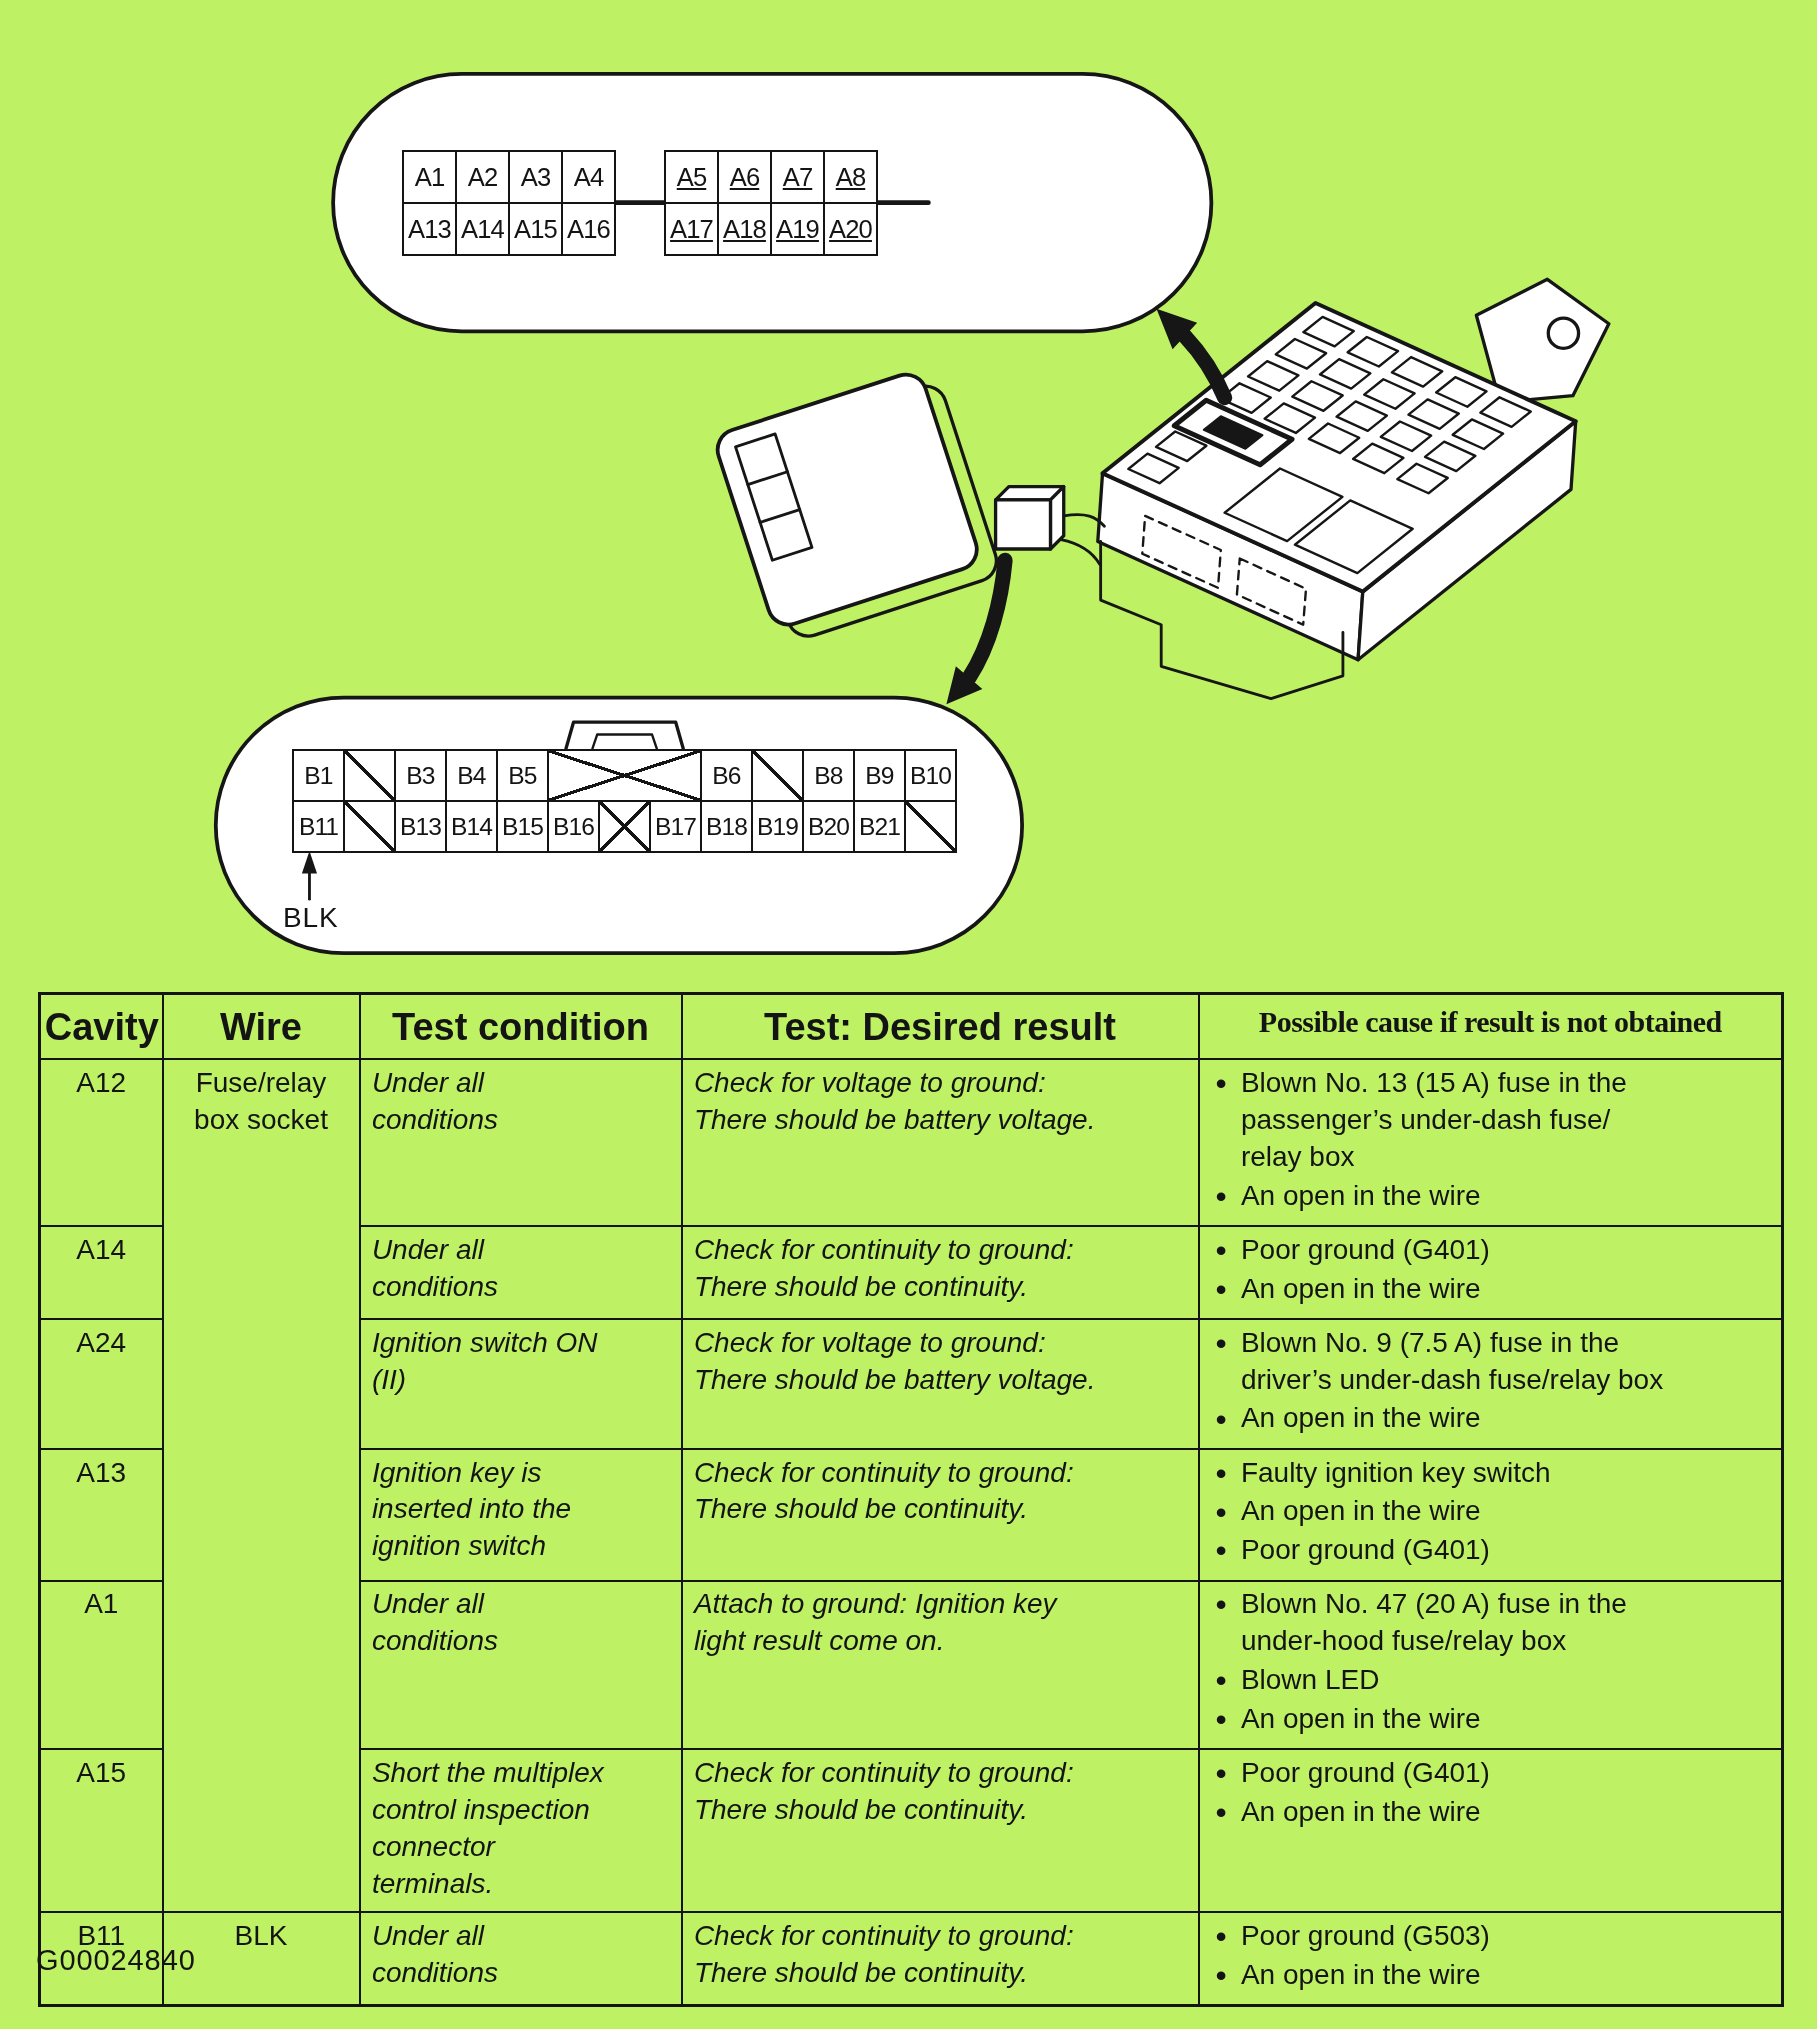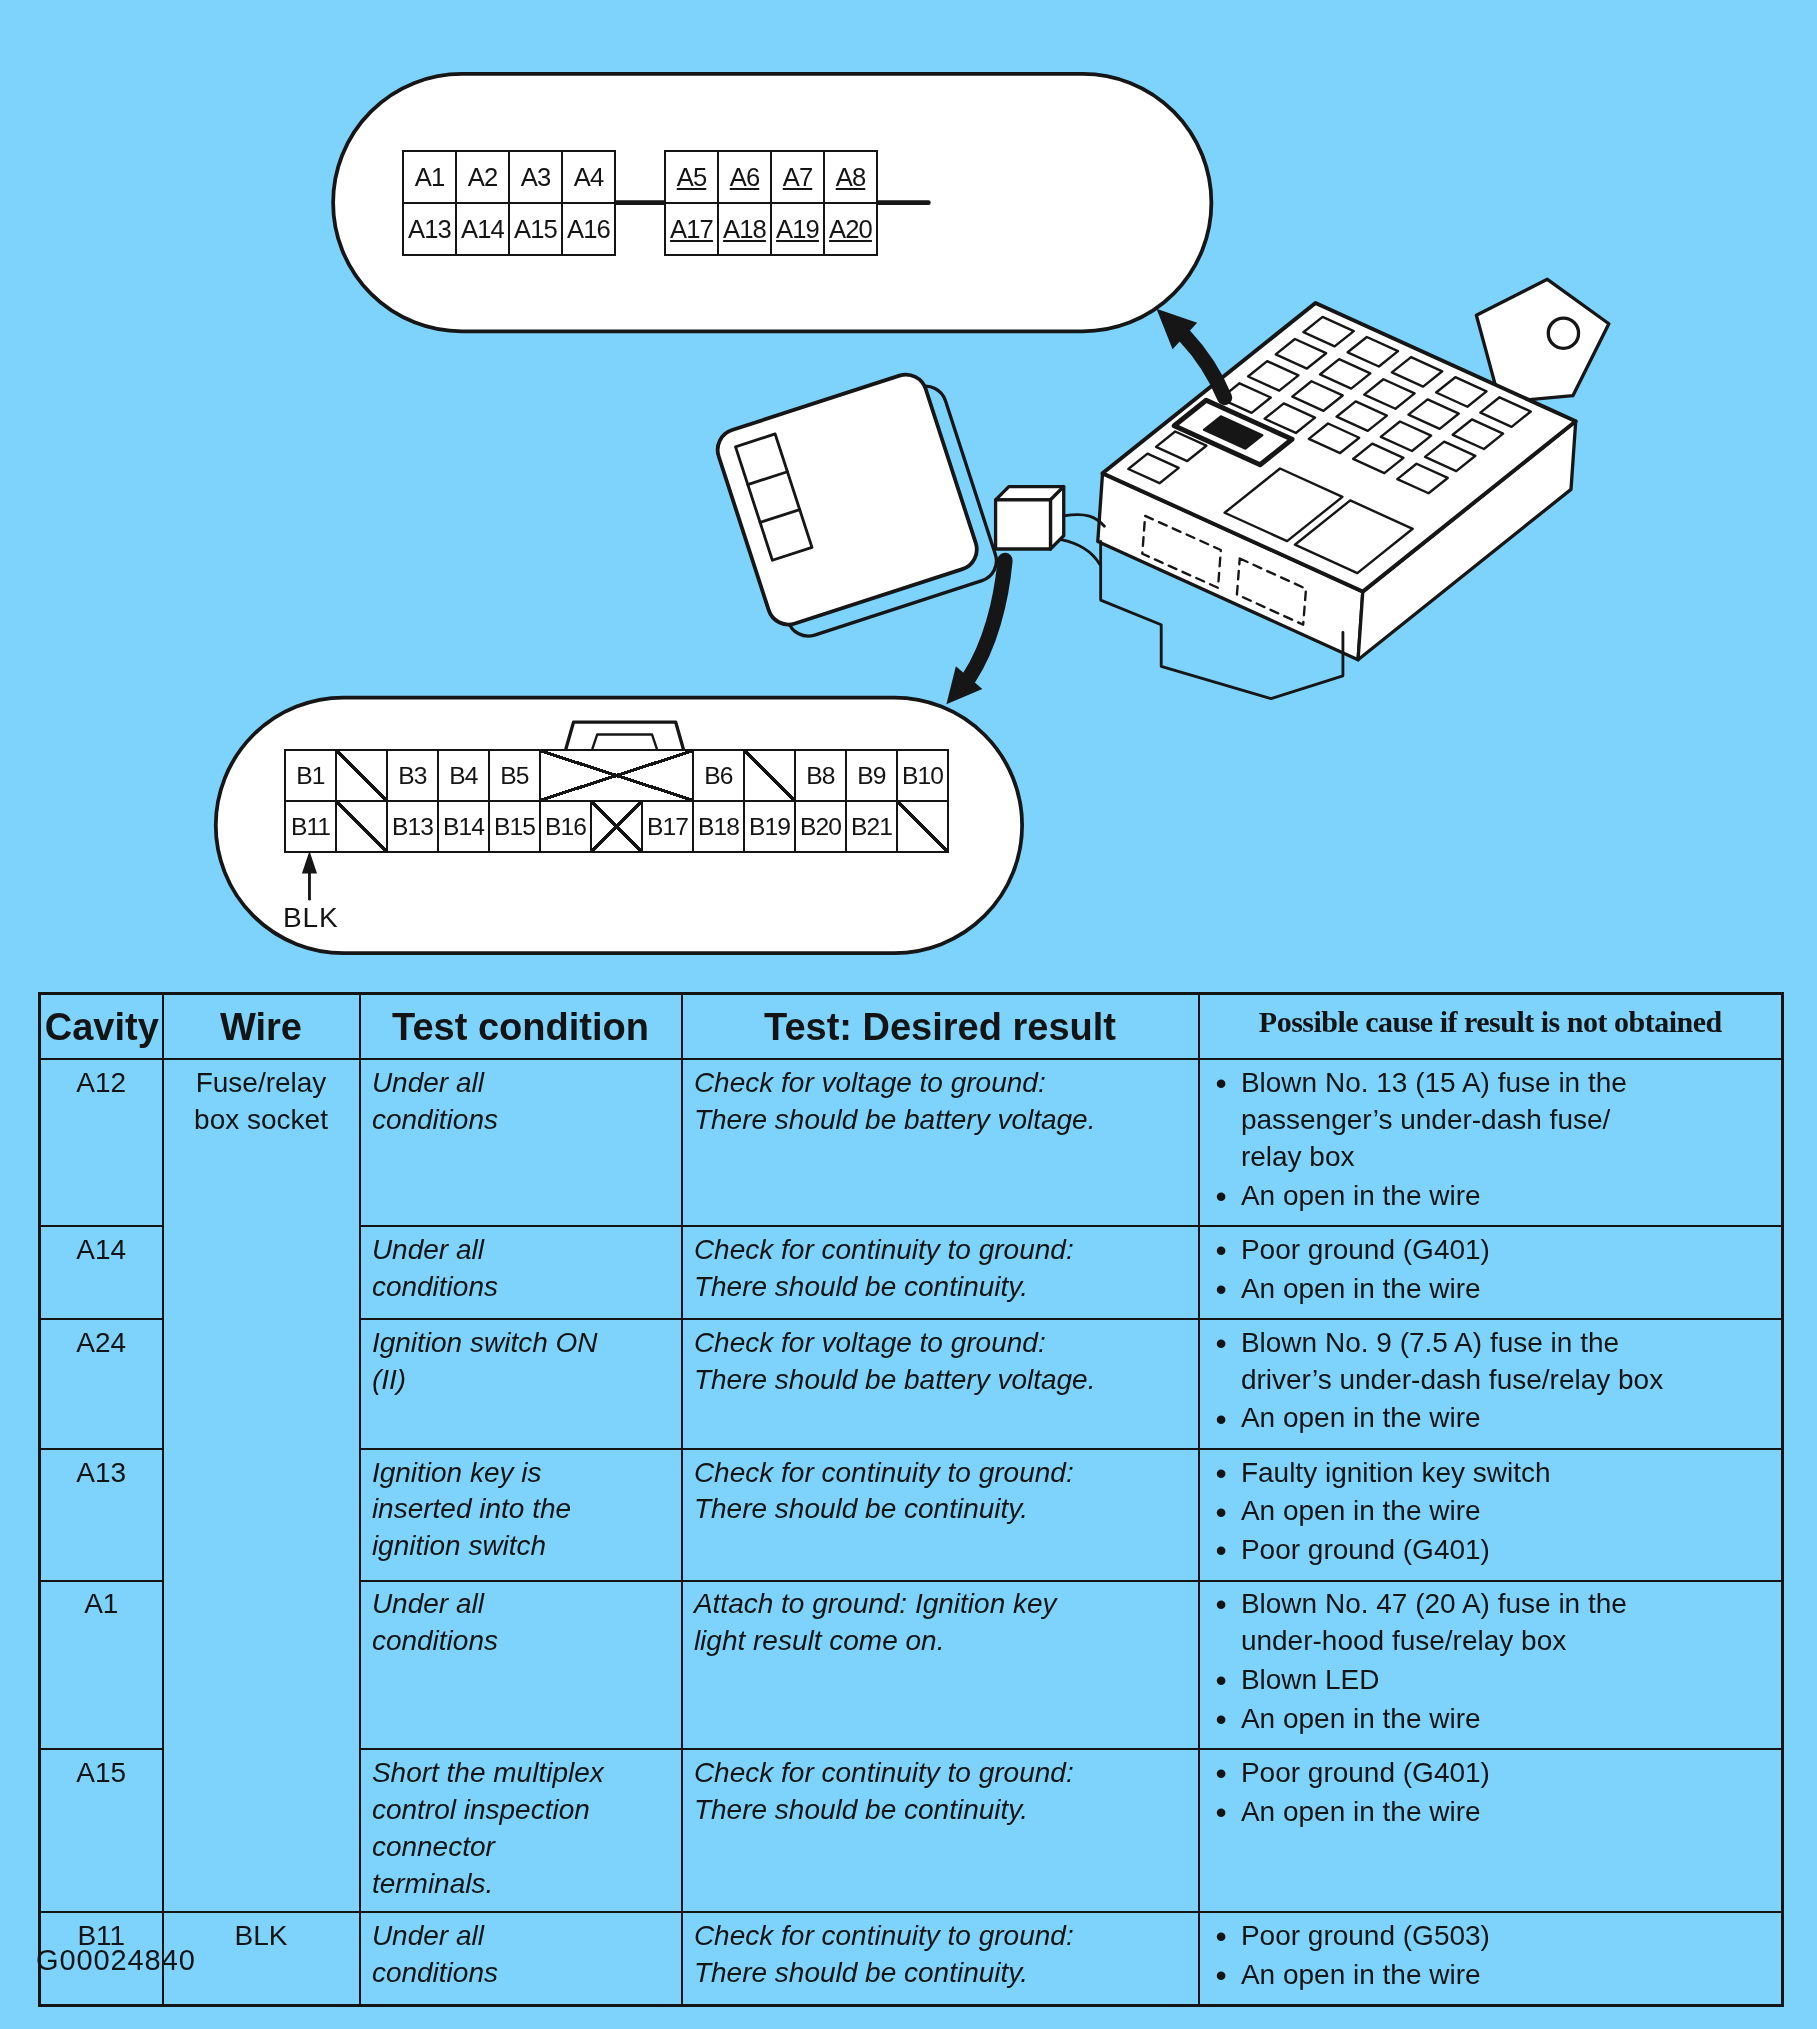--- a/index.html
+++ b/index.html
@@ -1,18 +1,18 @@
 <!DOCTYPE html>
 <html style="font-size:15px"><head>
 <meta charset="utf-8">
 <style>
   html,body { margin:0; padding:0; background:#e9e9e7; }
   .page {
     position:relative; width:1818px; height:2030px;
-    background:#7dd3fc; color:#141414;
+    background:#bef264; color:#141414;
     font-family:"Liberation Sans", sans-serif;
     overflow:hidden;
   }
   .illustration { position:absolute; left:0; top:0; width:1818px; height:975px; }
   .art { position:absolute; left:0; top:0; }
 
   
   .pin-grid {
     position:absolute; display:grid; grid-auto-rows:52px;
     border:1.4px solid #141414; background:#fff;
@@ -180,21 +180,21 @@
       <span class="cell">A5</span>
       <span class="cell">A6</span>
       <span class="cell">A7</span>
       <span class="cell">A8</span>
       <span class="cell">A17</span>
       <span class="cell">A18</span>
       <span class="cell">A19</span>
       <span class="cell">A20</span>
     </div>
 
-    <div class="pin-grid grid-b" style="left:284px;top:749px;grid-template-columns:repeat(13,51px);">
+    <div class="pin-grid grid-b" style="left:292px;top:749px;grid-template-columns:repeat(13,51px);">
       <span class="cell">B1</span>
       <span class="cell diag"></span>
       <span class="cell">B3</span>
       <span class="cell">B4</span>
       <span class="cell">B5</span>
       <span class="cell xmark span3"></span>
       <span class="cell">B6</span>
       <span class="cell diag"></span>
       <span class="cell">B8</span>
       <span class="cell">B9</span>

